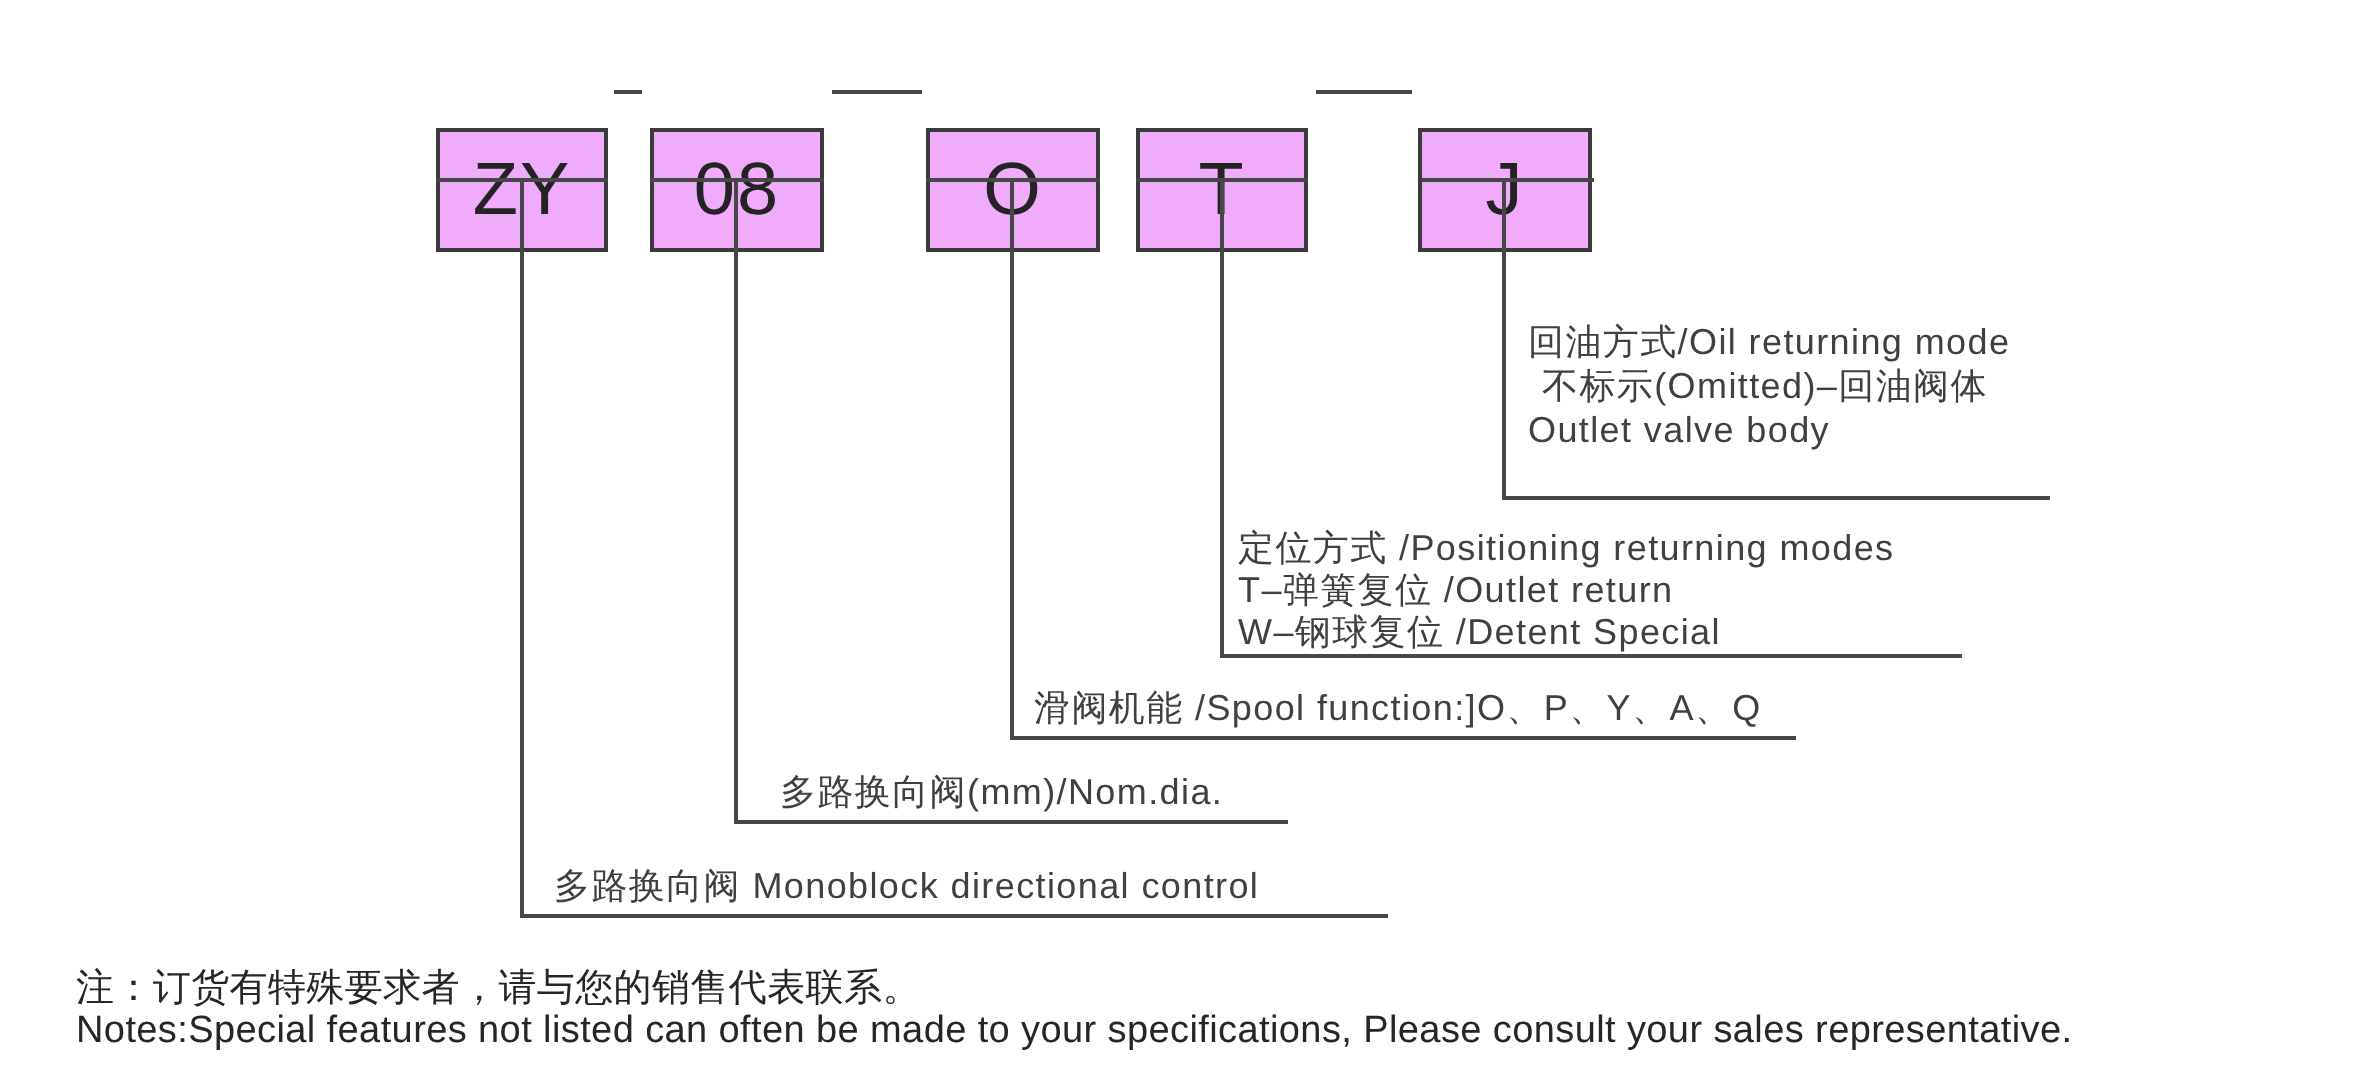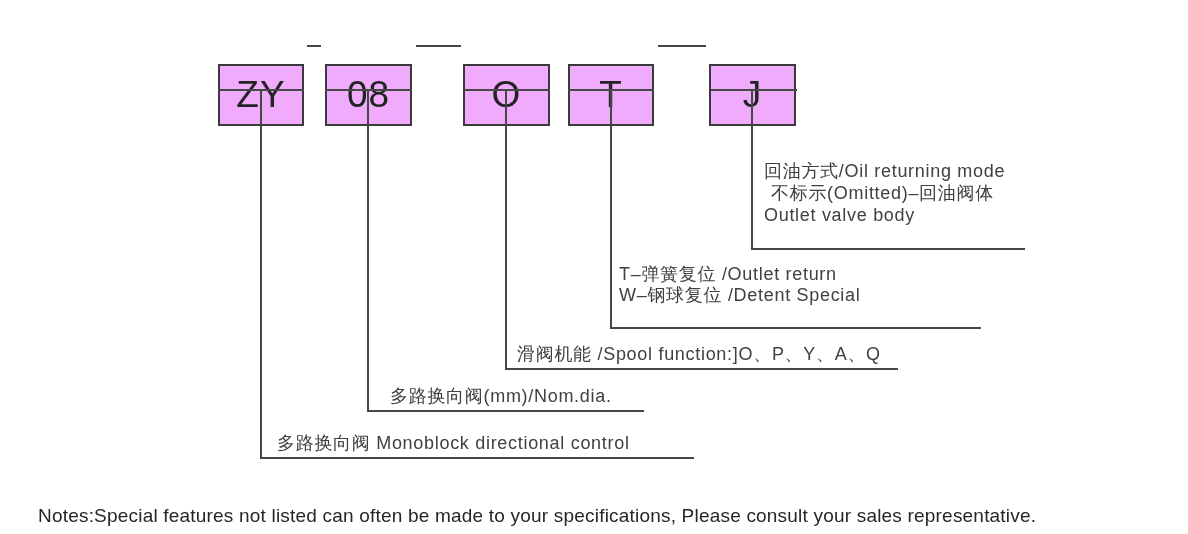--- a/index.html
+++ b/index.html
@@ -76,31 +76,33 @@
   <div class="hline" style="left:367px;top:410px;width:277px;"></div>
   <div class="hline" style="left:260px;top:457px;width:434px;"></div>
 
   <div class="label-block j-block" style="left:764px;top:160px;">
     <div class="label-line">回油方式/Oil returning mode</div>
     <div class="label-line indent">不标示(Omitted)–回油阀体</div>
     <div class="label-line">Outlet valve body</div>
   </div>
 
   <div class="label-block" style="left:619px;top:264px;">
+    <div class="label-line">定位方式 /Positioning returning modes</div>
     <div class="label-line">T–弹簧复位 /Outlet return</div>
     <div class="label-line">W–钢球复位 /Detent Special</div>
   </div>
 
   <div class="label-block" style="left:517px;top:344px;">
     <div class="label-line">滑阀机能 /Spool function:]O、P、Y、A、Q</div>
   </div>
 
   <div class="label-block" style="left:390px;top:386px;">
     <div class="label-line">多路换向阀(mm)/Nom.dia.</div>
   </div>
 
   <div class="label-block" style="left:277px;top:433px;">
     <div class="label-line">多路换向阀 Monoblock directional control</div>
   </div>
 
+  <div class="notes-line" style="top:481px;">注：订货有特殊要求者，请与您的销售代表联系。</div>
   <div class="notes-line" style="top:505px;">Notes:Special features not listed can often be made to your specifications, Please consult your sales representative.</div>
 
 </div>
 
 </body></html>

